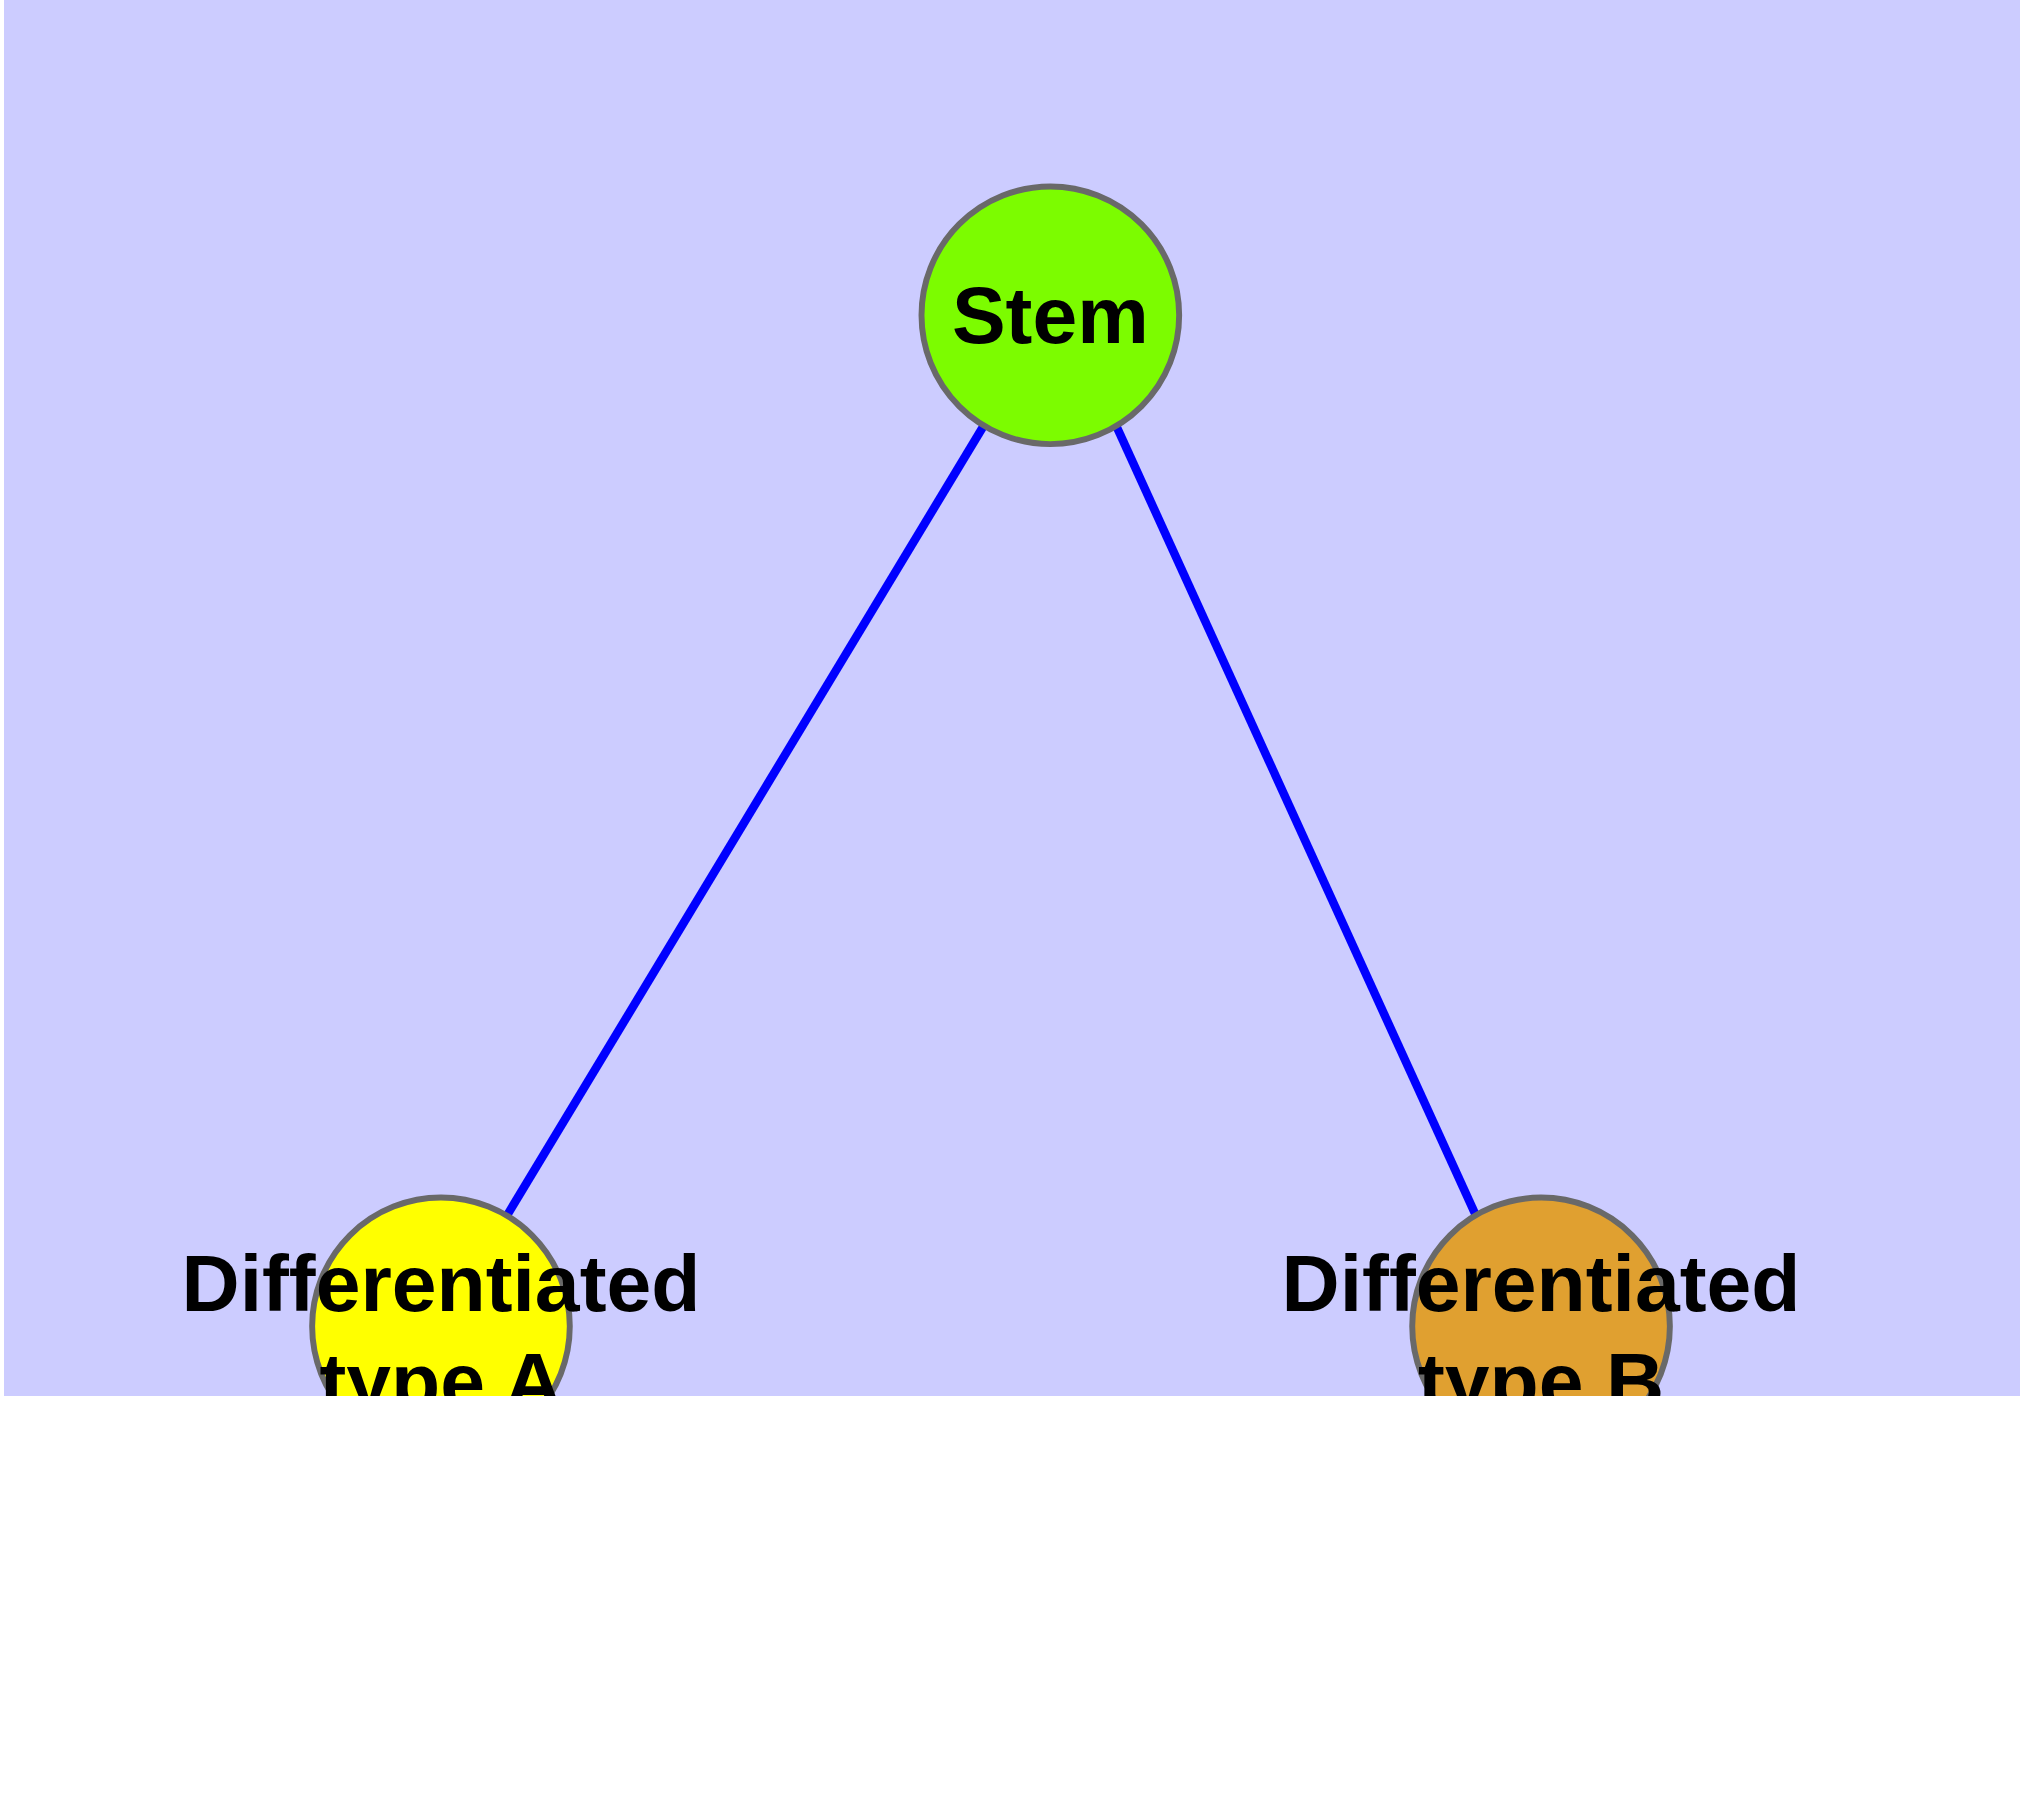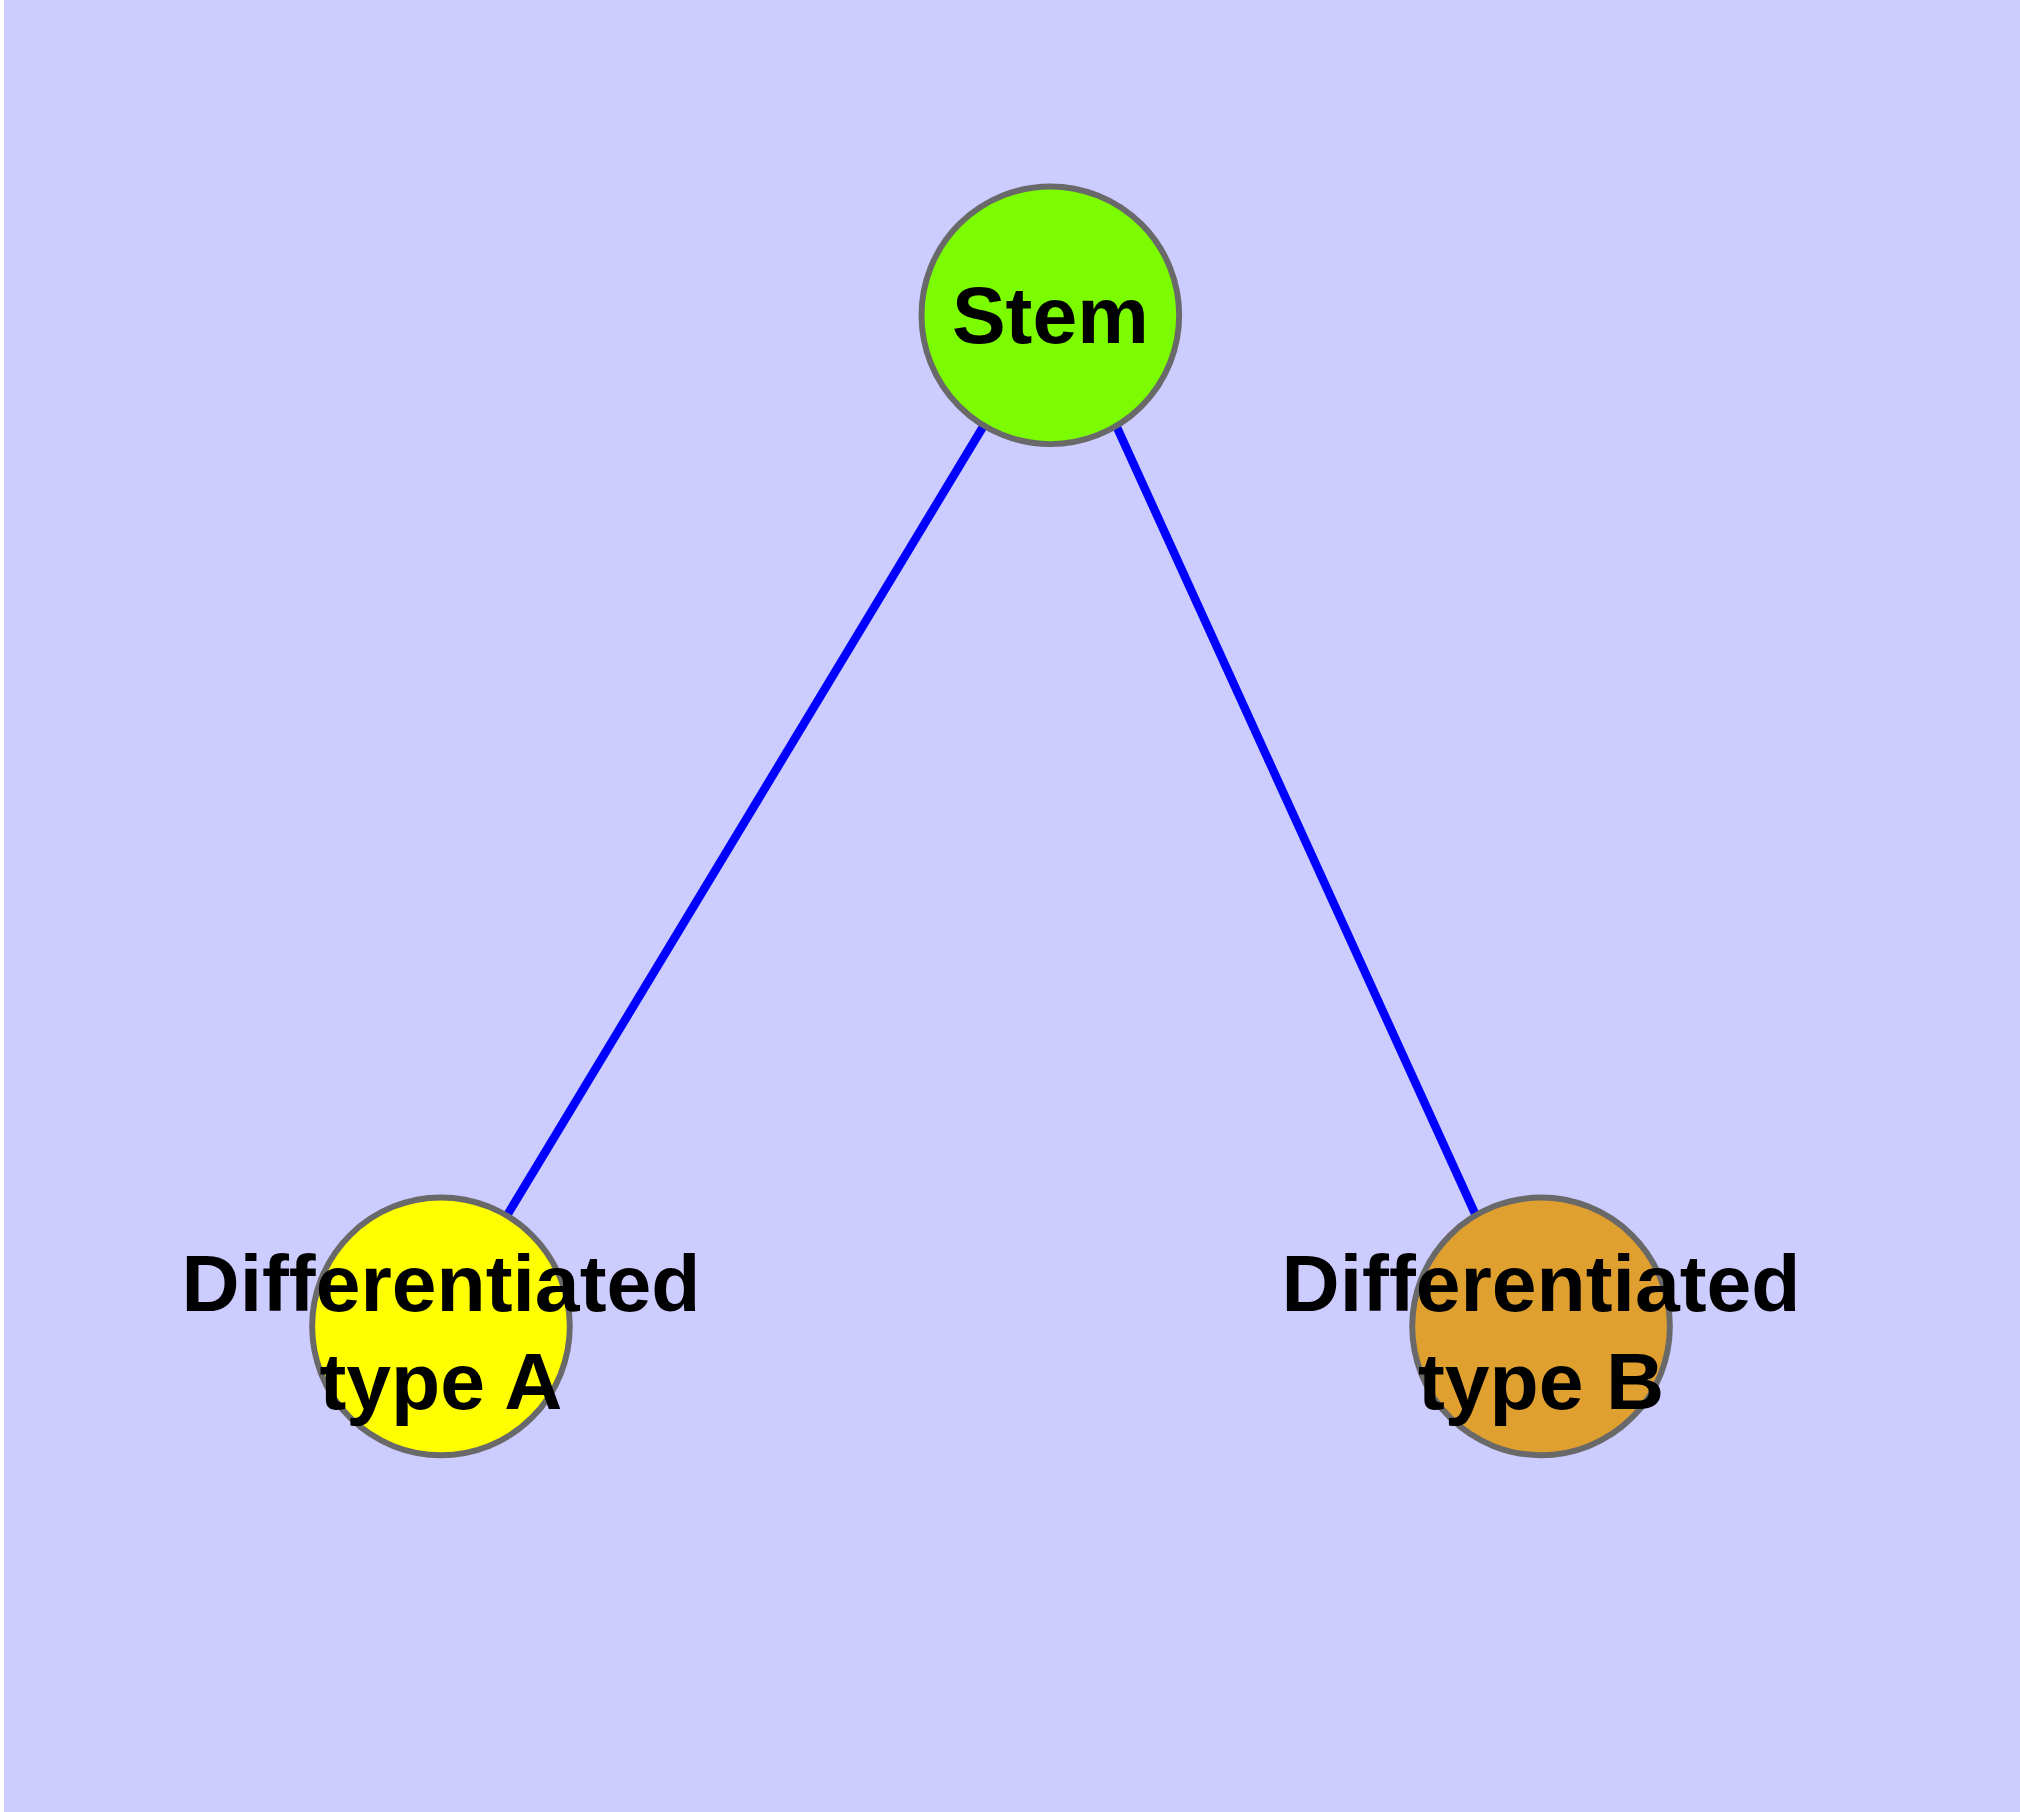--- a/index.html
+++ b/index.html
@@ -3,21 +3,21 @@
 <meta charset="utf-8">
 <style>
   html, body {
     margin: 0;
     padding: 0;
     background: #ffffff;
   }
   #canvas {
     position: relative;
     width: 2021px;
-    height: 1812px;
+    height: 1396px;
     overflow: hidden;
     background: #ffffff;
     font-family: "Liberation Sans", sans-serif;
   }
   #bg-rect {
     position: absolute;
     left: 4.2px;
     top: 0px;
     width: 2016px;
     height: 1812px;

